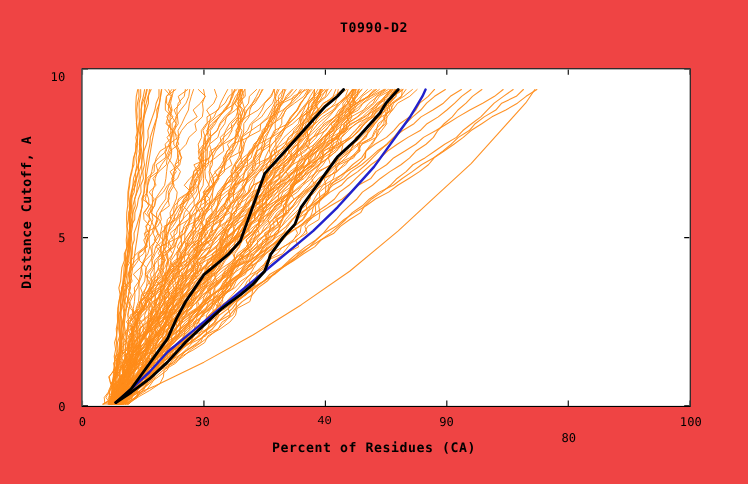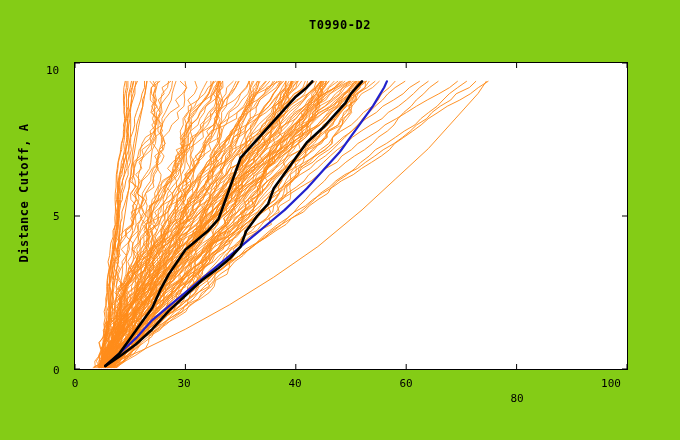--- a/index.html
+++ b/index.html
@@ -10,21 +10,21 @@
   body {
     width: 680px;
     height: 440px;
     font-family: "DejaVu Sans Mono", monospace;
     overflow: hidden;
   }
   #chart-root {
     position: relative;
     width: 680px;
     height: 440px;
-    background: #84cc16;
+    background: #ef4444;
   }
   #chart-title {
     position: absolute;
     left: 0;
     top: 18px;
     width: 680px;
     text-align: center;
     font-family: "DejaVu Sans Mono", monospace;
     font-size: 12px;
     font-weight: bold;
@@ -81,31 +81,32 @@
   }
 </style>
 </head>
 <body>
 
 <div id="chart-root">
 
   <div id="chart-title">T0990-D2</div>
 
   <div id="ylabel">Distance Cutoff, A</div>
+  <div id="xlabel">Percent of Residues (CA)</div>
 
   <div class="axis-tick-label" style="left:46px; top:64px;">10</div>
   <div class="axis-tick-label" style="left:53px; top:210px;">5</div>
   <div class="axis-tick-label" style="left:53px; top:364px;">0</div>
 
   <div class="axis-tick-label" style="left:70px; top:377px; width:10px; text-align:center;">0</div>
   <div class="axis-tick-label" style="left:174px; top:377px; width:20px; text-align:center;">30</div>
-  <div class="axis-tick-label" style="left:285px; top:377px; width:20px; text-align:center;">40</div>
-  <div class="axis-tick-label" style="left:396px; top:377px; width:20px; text-align:center;">60</div>
+  <div class="axis-tick-label" style="left:285px; top:377px; width:20px; text-align:center;font-family:Liberation Mono, monospace;">40</div>
+  <div class="axis-tick-label" style="left:396px; top:377px; width:20px; text-align:center;">90</div>
   <div class="axis-tick-label" style="left:507px; top:392px; width:20px; text-align:center;">80</div>
-  <div class="axis-tick-label" style="left:596px; top:377px; width:30px; text-align:center;">100</div>
+  <div class="axis-tick-label" style="left:613px; top:377px; width:30px; text-align:center;">100</div>
 
   <div id="plot-frame">
     <svg id="plot-svg" width="552" height="306" viewBox="0 0 552 306">
         <path d="M26.79 304.47 L34.34 298.25 L38.88 292.03 L47.67 285.81 L52.84 279.59 L58.41 273.37 L62.76 267.15 L66.92 260.93 L65.85 254.71 L67.36 248.49 L73.15 242.27 L74.13 236.05 L79.55 229.83 L81.67 223.61 L89.42 217.39 L95.03 211.17 L96.15 204.95 L103.47 198.73 L112.23 192.51 L116.39 186.29 L120.60 180.07 L124.21 173.85 L130.48 167.63 L130.95 161.42 L134.50 155.20 L138.04 148.98 L137.23 142.76 L145.58 136.54 L151.19 130.32 L153.60 124.10 L160.05 117.88 L169.02 111.66 L173.18 105.44 L179.55 99.22 L185.41 93.00 L191.10 86.78 L193.80 80.56 L195.91 74.34 L196.36 68.12 L197.98 61.90 L205.00 55.68 L211.52 49.46 L213.55 43.24 L223.40 37.02 L229.51 30.80 L231.97 24.58 L239.94 18.36" fill="none" stroke="#FF8C1A" stroke-width="0.9" stroke-opacity="0.95" stroke-linejoin="round" stroke-linecap="round"></path>
         <path d="M23.19 304.47 L26.69 298.25 L28.93 292.03 L30.07 285.81 L39.23 279.59 L42.09 273.37 L51.76 267.15 L56.31 260.93 L58.99 254.71 L58.15 248.49 L60.43 242.27 L62.69 236.05 L68.68 229.83 L67.23 223.61 L76.26 217.39 L75.98 211.17 L84.83 204.95 L92.63 198.73 L97.80 192.51 L101.19 186.29 L112.28 180.07 L113.68 173.85 L121.53 167.63 L121.96 161.42 L126.22 155.20 L130.21 148.98 L126.56 142.76 L134.44 136.54 L134.32 130.32 L139.78 124.10 L149.01 117.88 L153.78 111.66 L166.83 105.44 L172.90 99.22 L174.88 93.00 L186.03 86.78 L190.75 80.56 L187.06 74.34 L195.40 68.12 L197.45 61.90 L197.60 55.68 L201.46 49.46 L210.10 43.24 L214.41 37.02 L218.75 30.80 L231.21 24.58 L232.50 18.36" fill="none" stroke="#FF8C1A" stroke-width="0.9" stroke-opacity="0.95" stroke-linejoin="round" stroke-linecap="round"></path>
         <path d="M33.62 304.47 L36.01 298.25 L36.07 292.03 L39.52 285.81 L37.81 279.59 L39.45 273.37 L41.49 267.15 L45.54 260.93 L46.45 254.71 L52.71 248.49 L53.34 242.27 L63.12 236.05 L68.37 229.83 L71.52 223.61 L82.57 217.39 L85.58 211.17 L92.05 204.95 L97.54 198.73 L97.63 192.51 L104.48 186.29 L104.49 180.07 L109.40 173.85 L113.27 167.63 L122.92 161.42 L128.86 155.20 L136.48 148.98 L143.72 142.76 L148.78 136.54 L156.88 130.32 L168.07 124.10 L172.23 117.88 L177.00 111.66 L184.49 105.44 L190.32 99.22 L193.45 93.00 L200.92 86.78 L202.17 80.56 L208.80 74.34 L218.28 68.12 L230.42 61.90 L238.28 55.68 L243.64 49.46 L257.32 43.24 L262.69 37.02 L267.48 30.80 L277.83 24.58 L284.80 18.36" fill="none" stroke="#FF8C1A" stroke-width="0.9" stroke-opacity="0.95" stroke-linejoin="round" stroke-linecap="round"></path>
         <path d="M37.45 304.47 L44.33 298.25 L48.86 292.03 L51.08 285.81 L56.99 279.59 L60.42 273.37 L62.66 267.15 L69.86 260.93 L72.40 254.71 L79.41 248.49 L84.27 242.27 L88.27 236.05 L90.09 229.83 L93.52 223.61 L97.84 217.39 L100.53 211.17 L102.03 204.95 L102.51 198.73 L106.17 192.51 L110.56 186.29 L111.87 180.07 L116.61 173.85 L121.07 167.63 L126.10 161.42 L129.82 155.20 L131.01 148.98 L134.85 142.76 L137.48 136.54 L138.16 130.32 L141.70 124.10 L141.15 117.88 L146.40 111.66 L147.57 105.44 L149.61 99.22 L154.59 93.00 L154.70 86.78 L159.14 80.56 L163.79 74.34 L166.00 68.12 L172.71 61.90 L175.38 55.68 L175.10 49.46 L176.35 43.24 L178.85 37.02 L180.26 30.80 L182.75 24.58 L183.65 18.36" fill="none" stroke="#FF8C1A" stroke-width="0.9" stroke-opacity="0.95" stroke-linejoin="round" stroke-linecap="round"></path>
         <path d="M30.88 304.47 L32.23 298.25 L30.92 292.03 L31.93 285.81 L33.71 279.59 L29.27 273.37 L34.32 267.15 L41.17 260.93 L49.84 254.71 L53.54 248.49 L56.39 242.27 L60.57 236.05 L63.02 229.83 L69.75 223.61 L69.22 217.39 L71.87 211.17 L69.36 204.95 L74.58 198.73 L75.85 192.51 L76.88 186.29 L82.82 180.07 L94.19 173.85 L98.28 167.63 L104.94 161.42 L116.18 155.20 L115.40 148.98 L125.40 142.76 L124.72 136.54 L133.76 130.32 L128.56 124.10 L132.10 117.88 L137.47 111.66 L137.56 105.44 L148.83 99.22 L152.84 93.00 L156.60 86.78 L169.38 80.56 L172.75 74.34 L181.87 68.12 L190.20 61.90 L192.18 55.68 L198.21 49.46 L198.43 43.24 L208.31 37.02 L210.00 30.80 L211.02 24.58 L216.98 18.36" fill="none" stroke="#FF8C1A" stroke-width="0.9" stroke-opacity="0.95" stroke-linejoin="round" stroke-linecap="round"></path>
         <path d="M32.69 304.47 L32.66 298.25 L39.55 292.03 L40.22 285.81 L35.31 279.59 L37.67 273.37 L36.50 267.15 L41.97 260.93 L44.20 254.71 L46.81 248.49 L50.38 242.27 L51.99 236.05 L58.45 229.83 L63.01 223.61 L66.99 217.39 L71.85 211.17 L79.31 204.95 L77.24 198.73 L81.15 192.51 L82.80 186.29 L87.93 180.07 L90.13 173.85 L89.81 167.63 L96.55 161.42 L102.63 155.20 L105.57 148.98 L115.51 142.76 L121.39 136.54 L124.73 130.32 L133.48 124.10 L137.28 117.88 L137.33 111.66 L141.44 105.44 L146.35 99.22 L147.18 93.00 L150.42 86.78 L156.56 80.56 L158.18 74.34 L169.72 68.12 L171.82 61.90 L181.54 55.68 L191.08 49.46 L198.08 43.24 L201.21 37.02 L203.95 30.80 L207.11 24.58 L210.79 18.36" fill="none" stroke="#FF8C1A" stroke-width="0.9" stroke-opacity="0.95" stroke-linejoin="round" stroke-linecap="round"></path>
         <path d="M27.33 304.47 L40.91 298.25 L45.02 292.03 L51.15 285.81 L51.79 279.59 L52.87 273.37 L55.72 267.15 L52.69 260.93 L50.85 254.71 L52.60 248.49 L55.94 242.27 L54.79 236.05 L60.59 229.83 L69.23 223.61 L74.27 217.39 L78.03 211.17 L80.83 204.95 L85.90 198.73 L84.07 192.51 L87.47 186.29 L90.88 180.07 L88.64 173.85 L89.73 167.63 L86.02 161.42 L89.79 155.20 L90.53 148.98 L92.05 142.76 L95.81 136.54 L102.73 130.32 L112.41 124.10 L110.48 117.88 L114.79 111.66 L118.91 105.44 L119.19 99.22 L115.93 93.00 L115.84 86.78 L118.62 80.56 L117.24 74.34 L115.35 68.12 L123.04 61.90 L124.90 55.68 L129.32 49.46 L130.81 43.24 L139.02 37.02 L144.78 30.80 L140.71 24.58 L142.20 18.36" fill="none" stroke="#FF8C1A" stroke-width="0.9" stroke-opacity="0.95" stroke-linejoin="round" stroke-linecap="round"></path>

